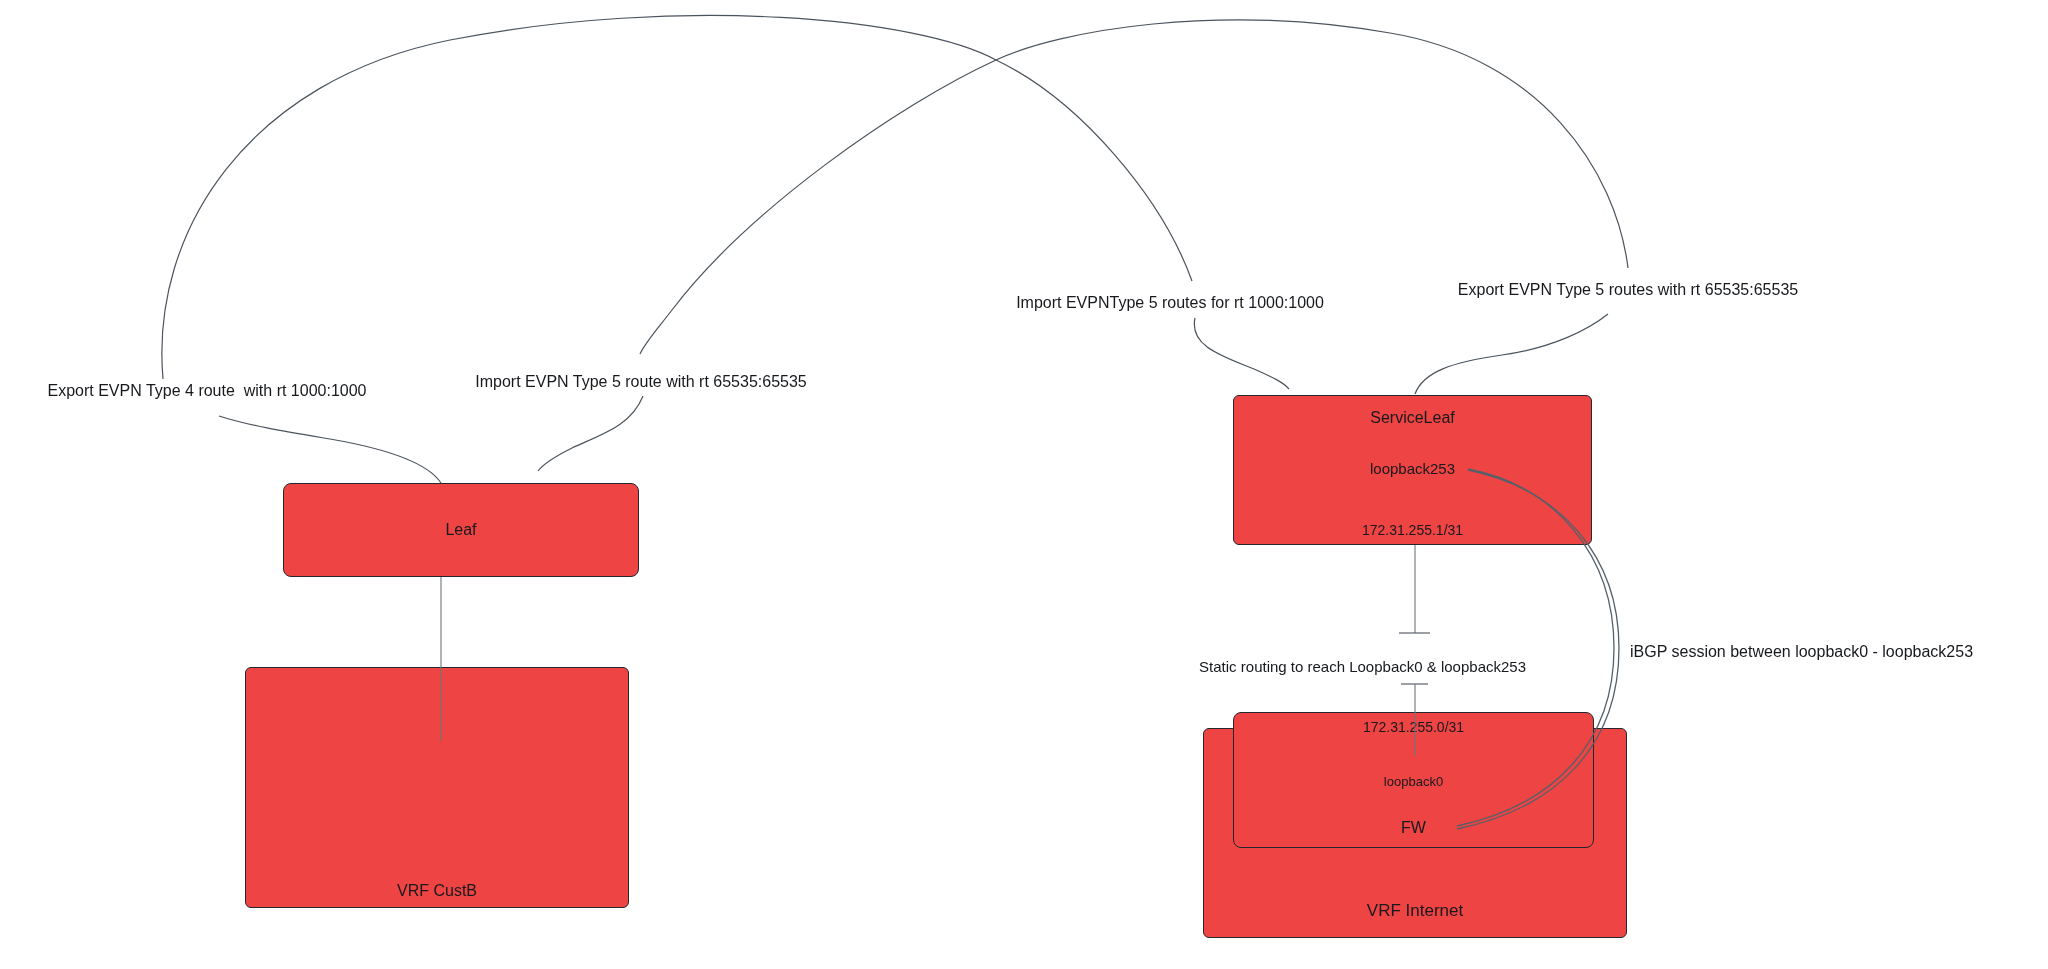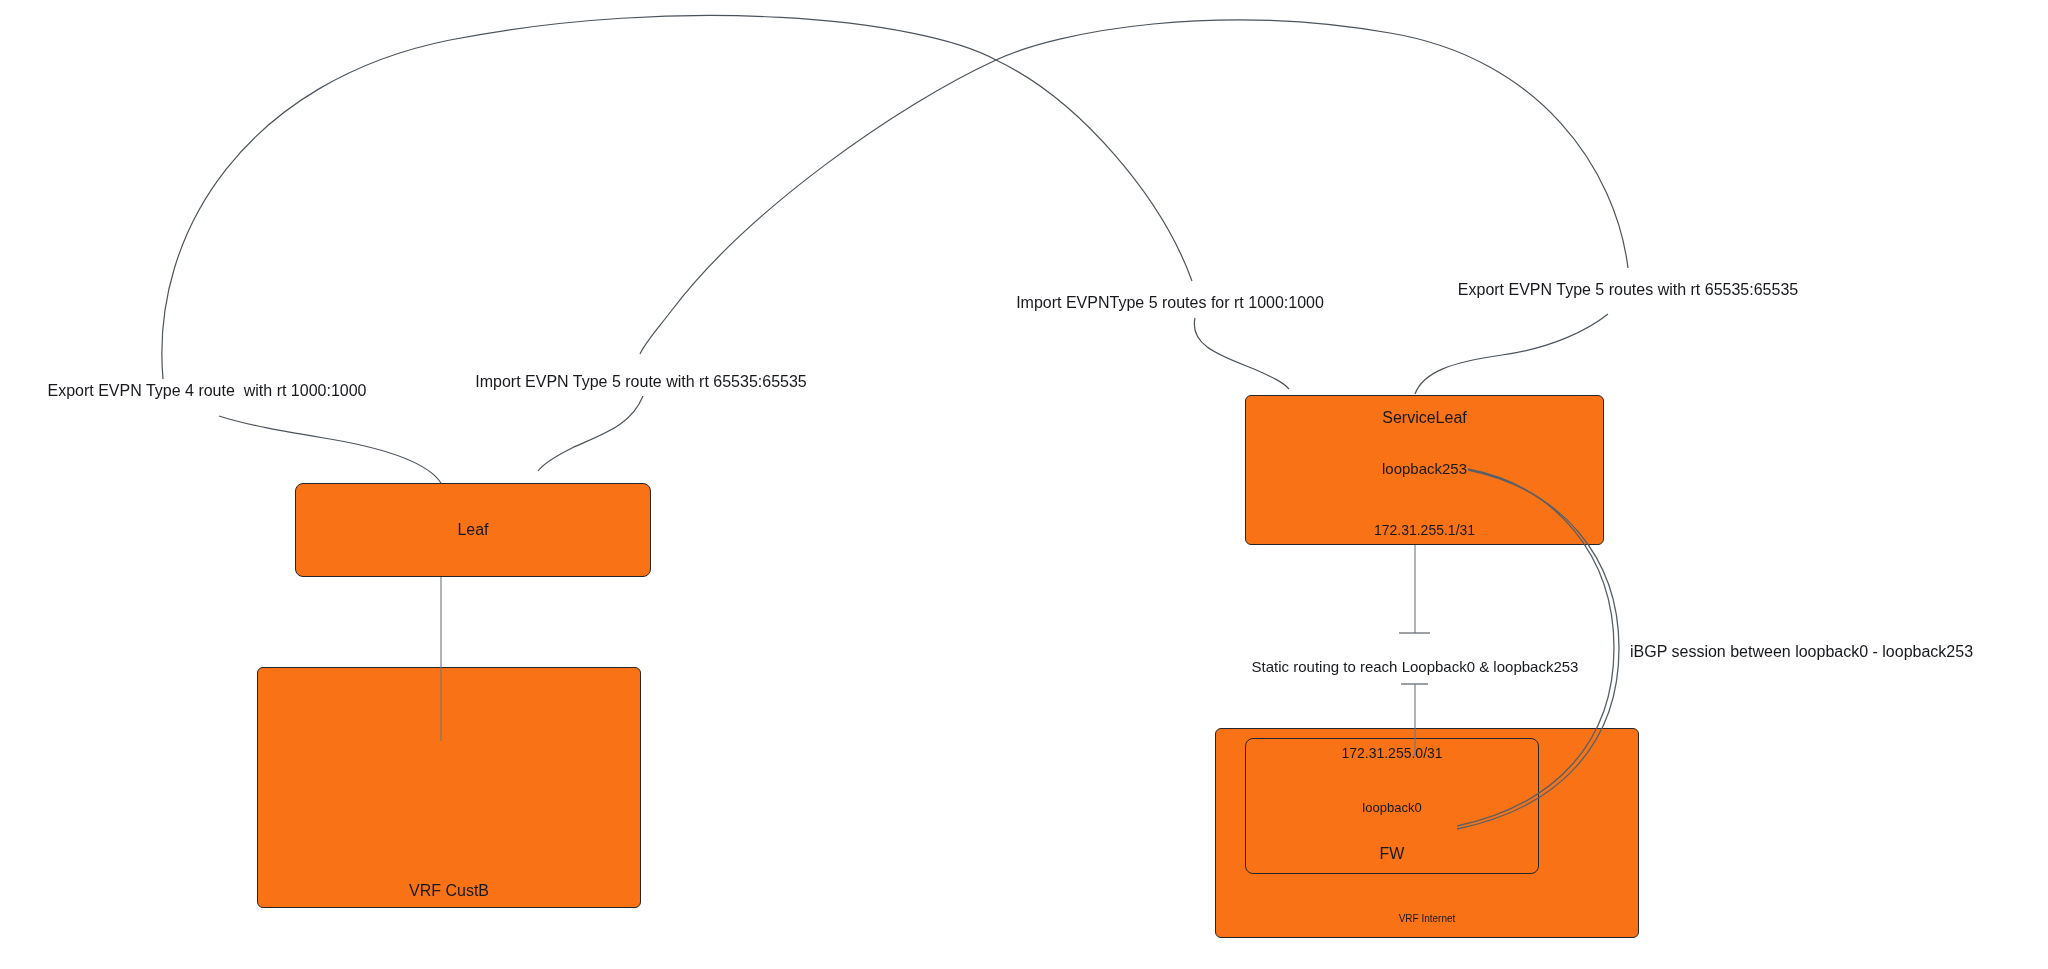--- a/index.html
+++ b/index.html
@@ -13,25 +13,24 @@
     color: #17191d;
   }
   .canvas {
     position: relative;
     width: 2048px;
     height: 969px;
     background: #ffffff;
   }
   .node {
     position: absolute;
-    background: #f97316;
+    background: #ef4444;
     border: 1.7px solid #23282e;
     border-radius: 8px;
     box-sizing: border-box;
-    margin-left: 12px;
   }
   .node-label {
     position: absolute;
     width: 100%;
     text-align: center;
     font-size: 16px;
     line-height: 18px;
     color: #17191d;
     white-space: nowrap;
   }
@@ -90,38 +89,38 @@
     <div class="node-label center-middle">Leaf</div>
   </div>
 
   <div class="node" style="left:1233px; top:395px; width:359px; height:150px; border-radius:6px;">
     <div class="node-label" style="top:13px;">ServiceLeaf</div>
     <div class="node-label" style="top:64px; font-size:15px;">loopback253</div>
     <div class="node-label small-ip" style="bottom:5px;">172.31.255.1/31</div>
   </div>
 
   <div class="node" style="left:1203px; top:728px; width:424px; height:210px; border-radius:6px;">
-    <div class="node-label" style="bottom:9px; font-size:10px;">VRF Internet</div>
+    <div class="node-label" style="bottom:17px; font-size:17px;">VRF Internet</div>
   </div>
 
-  <div class="node" style="left:1233px; top:738px; width:294px; height:136px;">
+  <div class="node" style="left:1233px; top:712px; width:361px; height:136px;">
     <div class="node-label small-ip" style="top:5px;">172.31.255.0/31</div>
     <div class="node-label" style="top:60px; font-size:13px;">loopback0</div>
     <div class="node-label" style="bottom:10px;">FW</div>
   </div>
 
   <div class="free-label" style="left:207px; top:390px;">Export EVPN Type 4 route  with rt 1000:1000</div>
 
   <div class="free-label" style="left:641px; top:381px;">Import EVPN Type 5 route with rt 65535:65535</div>
 
   <div class="free-label" style="left:1170px; top:302px;">Import EVPNType 5 routes for rt 1000:1000</div>
 
   <div class="free-label" style="left:1628px; top:289px;">Export EVPN Type 5 routes with rt 65535:65535</div>
 
-  <div class="free-label static-label" style="left:1415px; top:666px;">
+  <div class="free-label static-label" style="left:1336px; top:666px;text-align:right;">
     <div>Static routing to reach Loopback0 &amp; loopback253</div>
   </div>
 
   <div class="free-label left-anchored" style="left:1630px; top:651px;">iBGP session between loopback0 - loopback253</div>
 
   <svg class="wires" viewBox="0 0 2048 969" xmlns="http://www.w3.org/2000/svg">
     <defs>
       <marker id="ah" viewBox="0 0 10 8" markerWidth="14" markerHeight="10" refX="9.2" refY="4" orient="auto" markerUnits="userSpaceOnUse">
         <path d="M0,0.6 L10,4 L0,7.4 Z" fill="#3a434d"></path>
       </marker>

